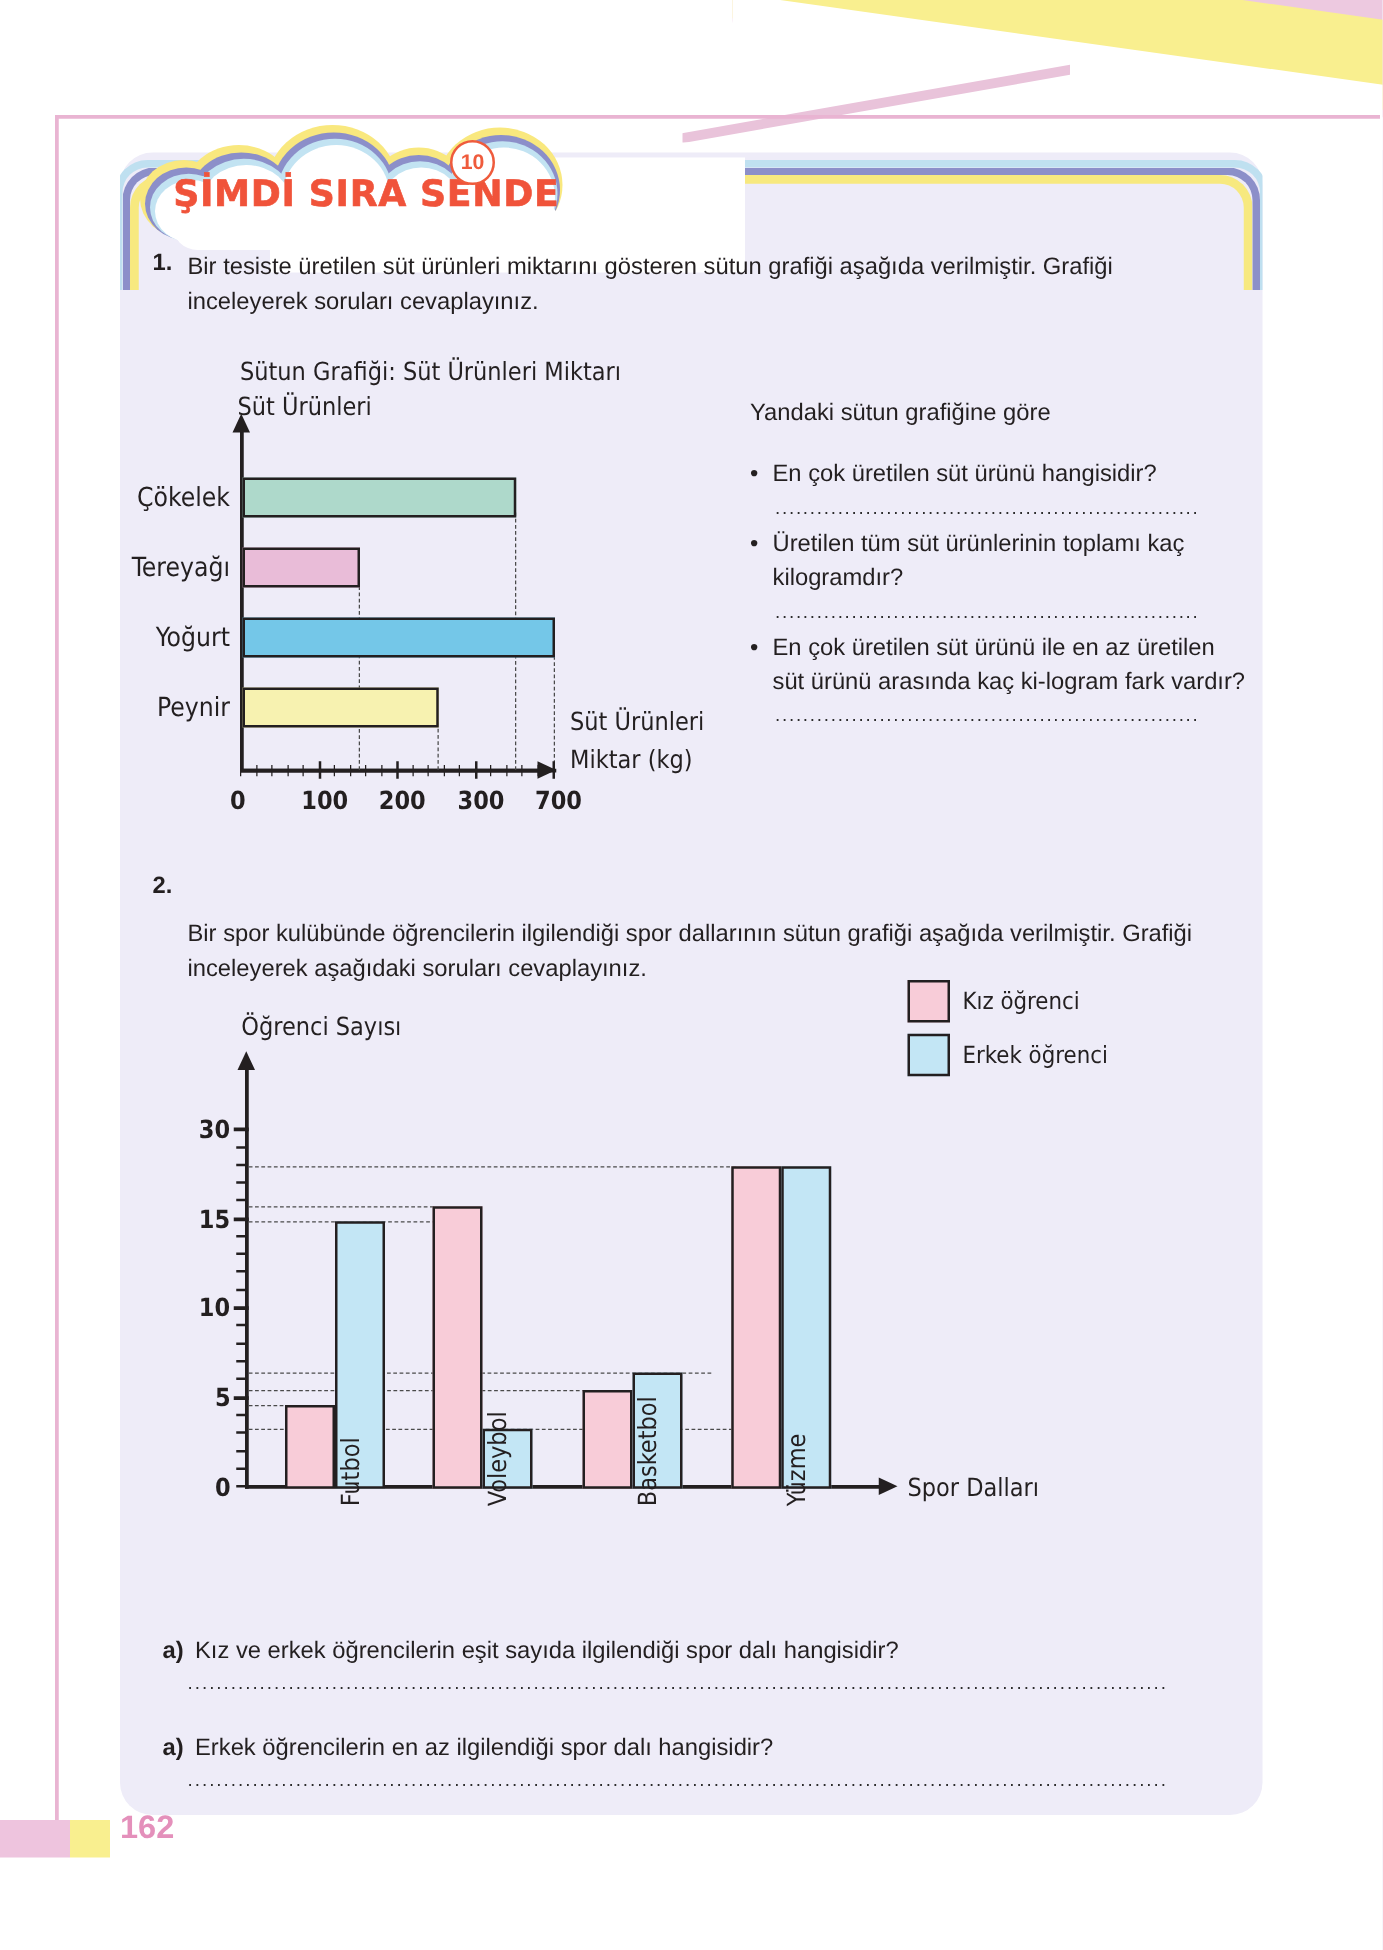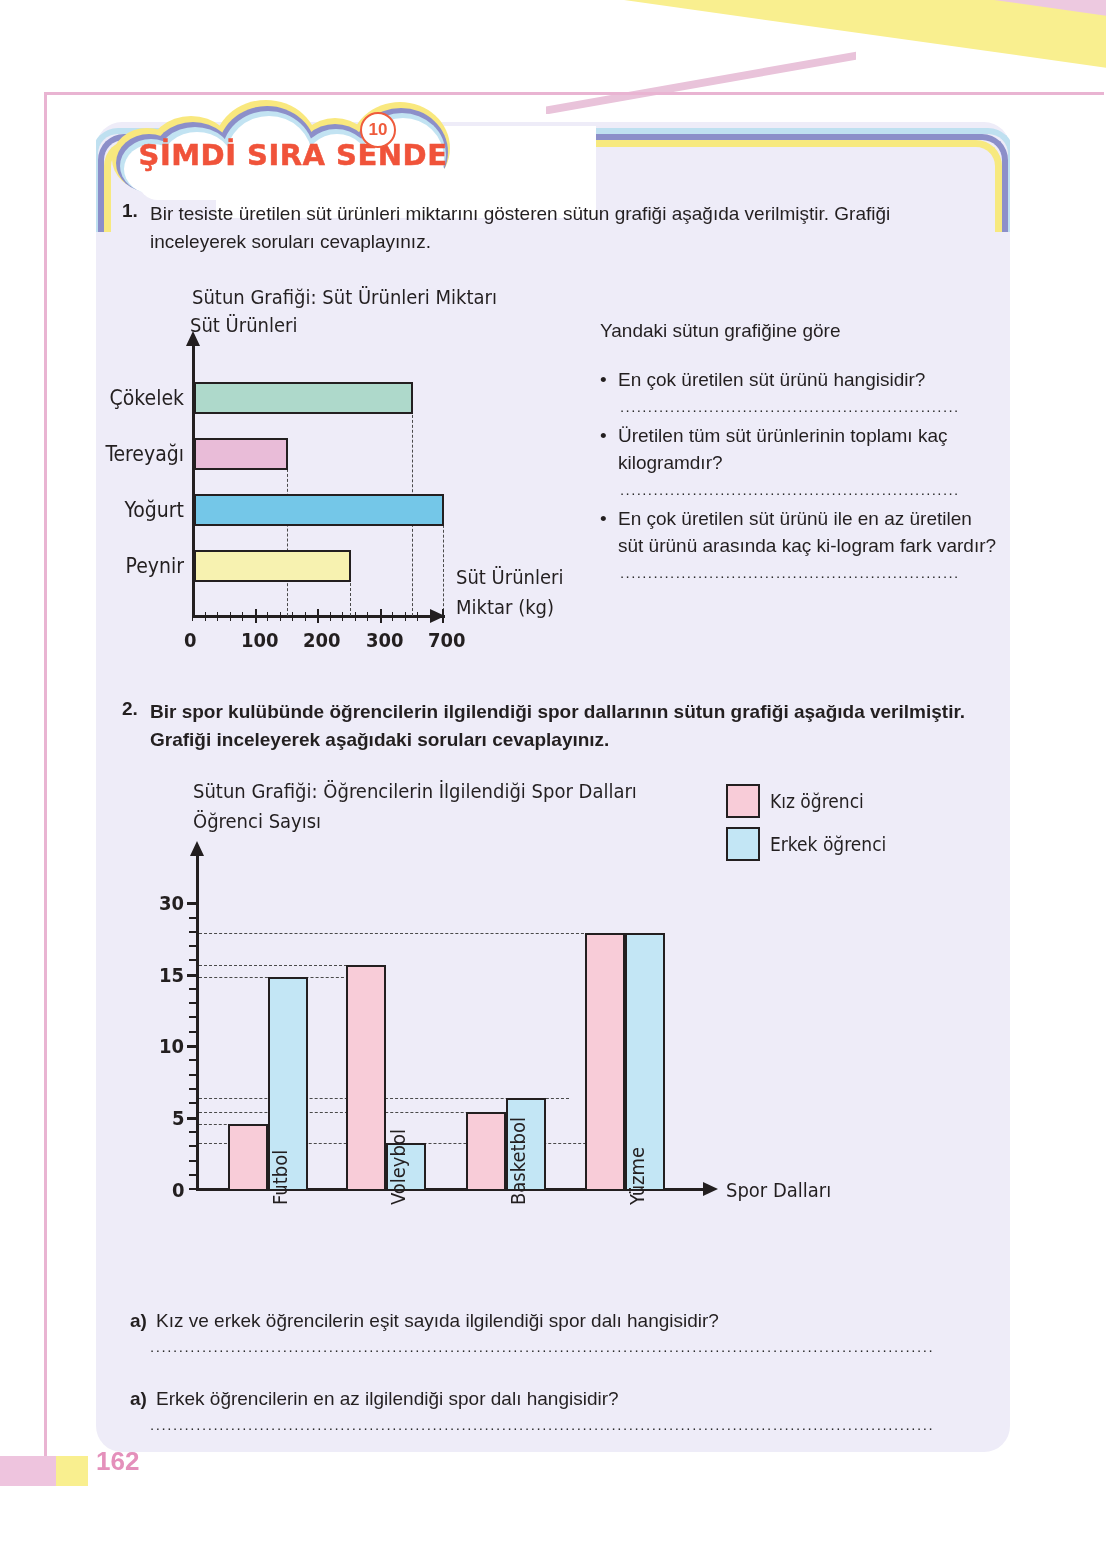--- a/index.html
+++ b/index.html
@@ -242,25 +242,24 @@
   <div class="dots">.............................................................</div>
 
   <div class="bullet-row">
     <span class="bullet">•</span>
     <span class="bullet-txt">En çok üretilen süt ürünü ile en az üretilen süt ürünü arasında kaç ki-logram fark vardır?</span>
   </div>
   <div class="dots">.............................................................</div>
 </div>
 
 <div class="q-num" style="left:122px;top:698px;">2.</div>
-<div class="q-txt" style="left:150px;top:698px;width:840px;font-weight:bold;">Bir spor kulübünde öğrencilerin ilgilendiği spor dallarının sütun grafiği aşağıda verilmiştir. Grafiği inceleyerek aşağıdaki soruları cevaplayınız.</div>
+<div class="q-txt" style="left:150px;top:734px;width:840px;">Bir spor kulübünde öğrencilerin ilgilendiği spor dallarının sütun grafiği aşağıda verilmiştir. Grafiği inceleyerek aşağıdaki soruları cevaplayınız.</div>
 
 <div class="chart" style="left:0;top:0;width:1106px;height:1560px;">
 
-  <div class="charttitle" style="left:193px;top:779px;">Sütun Grafiği: Öğrencilerin İlgilendiği Spor Dalları</div>
   <div class="axistitle" style="left:193px;top:809px;">Öğrenci Sayısı</div>
 
   <div class="legend-box" style="left:726px;top:784px;background:#f8ccd8;"></div>
   <div class="legend-text" style="left:770px;top:790px;">Kız öğrenci</div>
   <div class="legend-box" style="left:726px;top:827px;background:#c3e6f5;"></div>
   <div class="legend-text" style="left:770px;top:833px;">Erkek öğrenci</div>
 
   <div class="axis-line" style="left:196px;top:855px;width:3px;height:336px;"></div>
   <div class="arrowhead ah-up" style="left:190px;top:841px;"></div>
   <div class="axis-line" style="left:196px;top:1188px;width:510px;height:3px;"></div>

